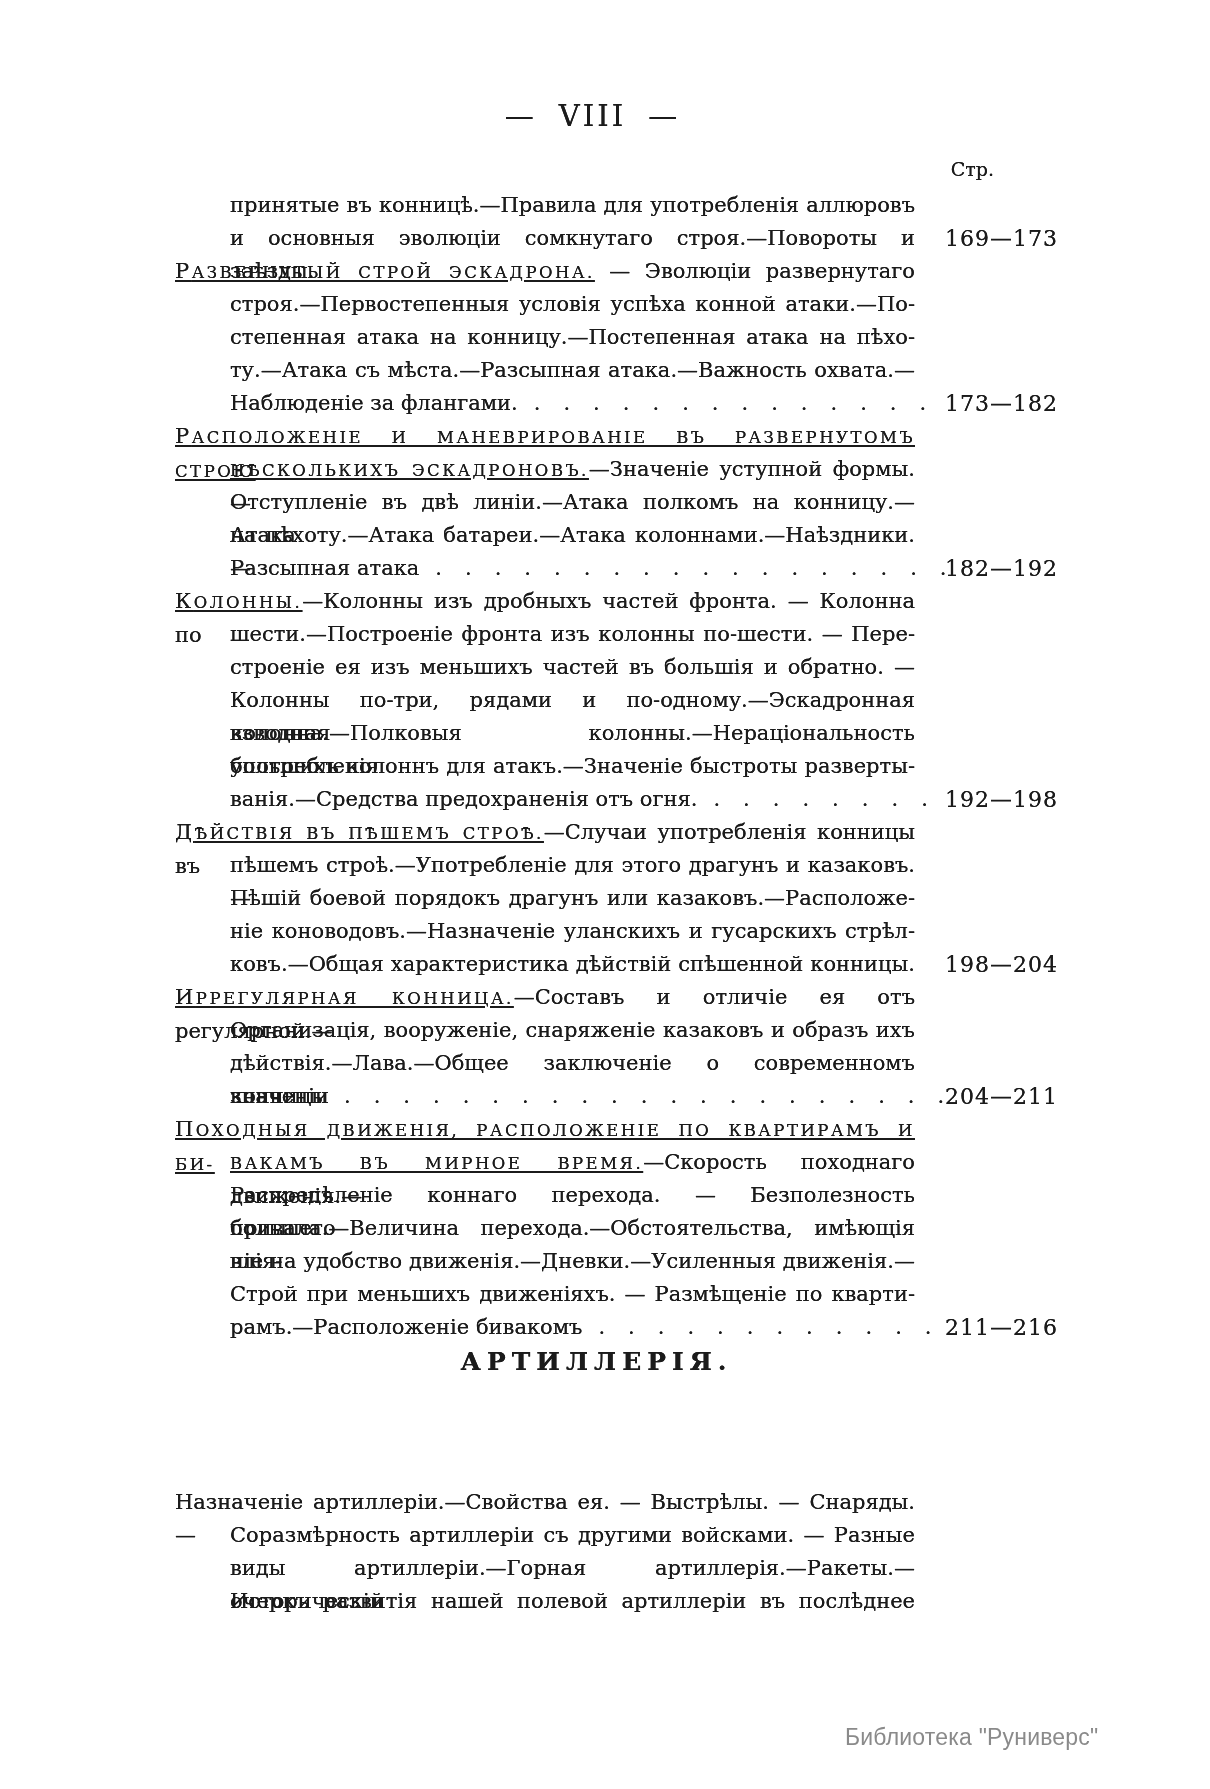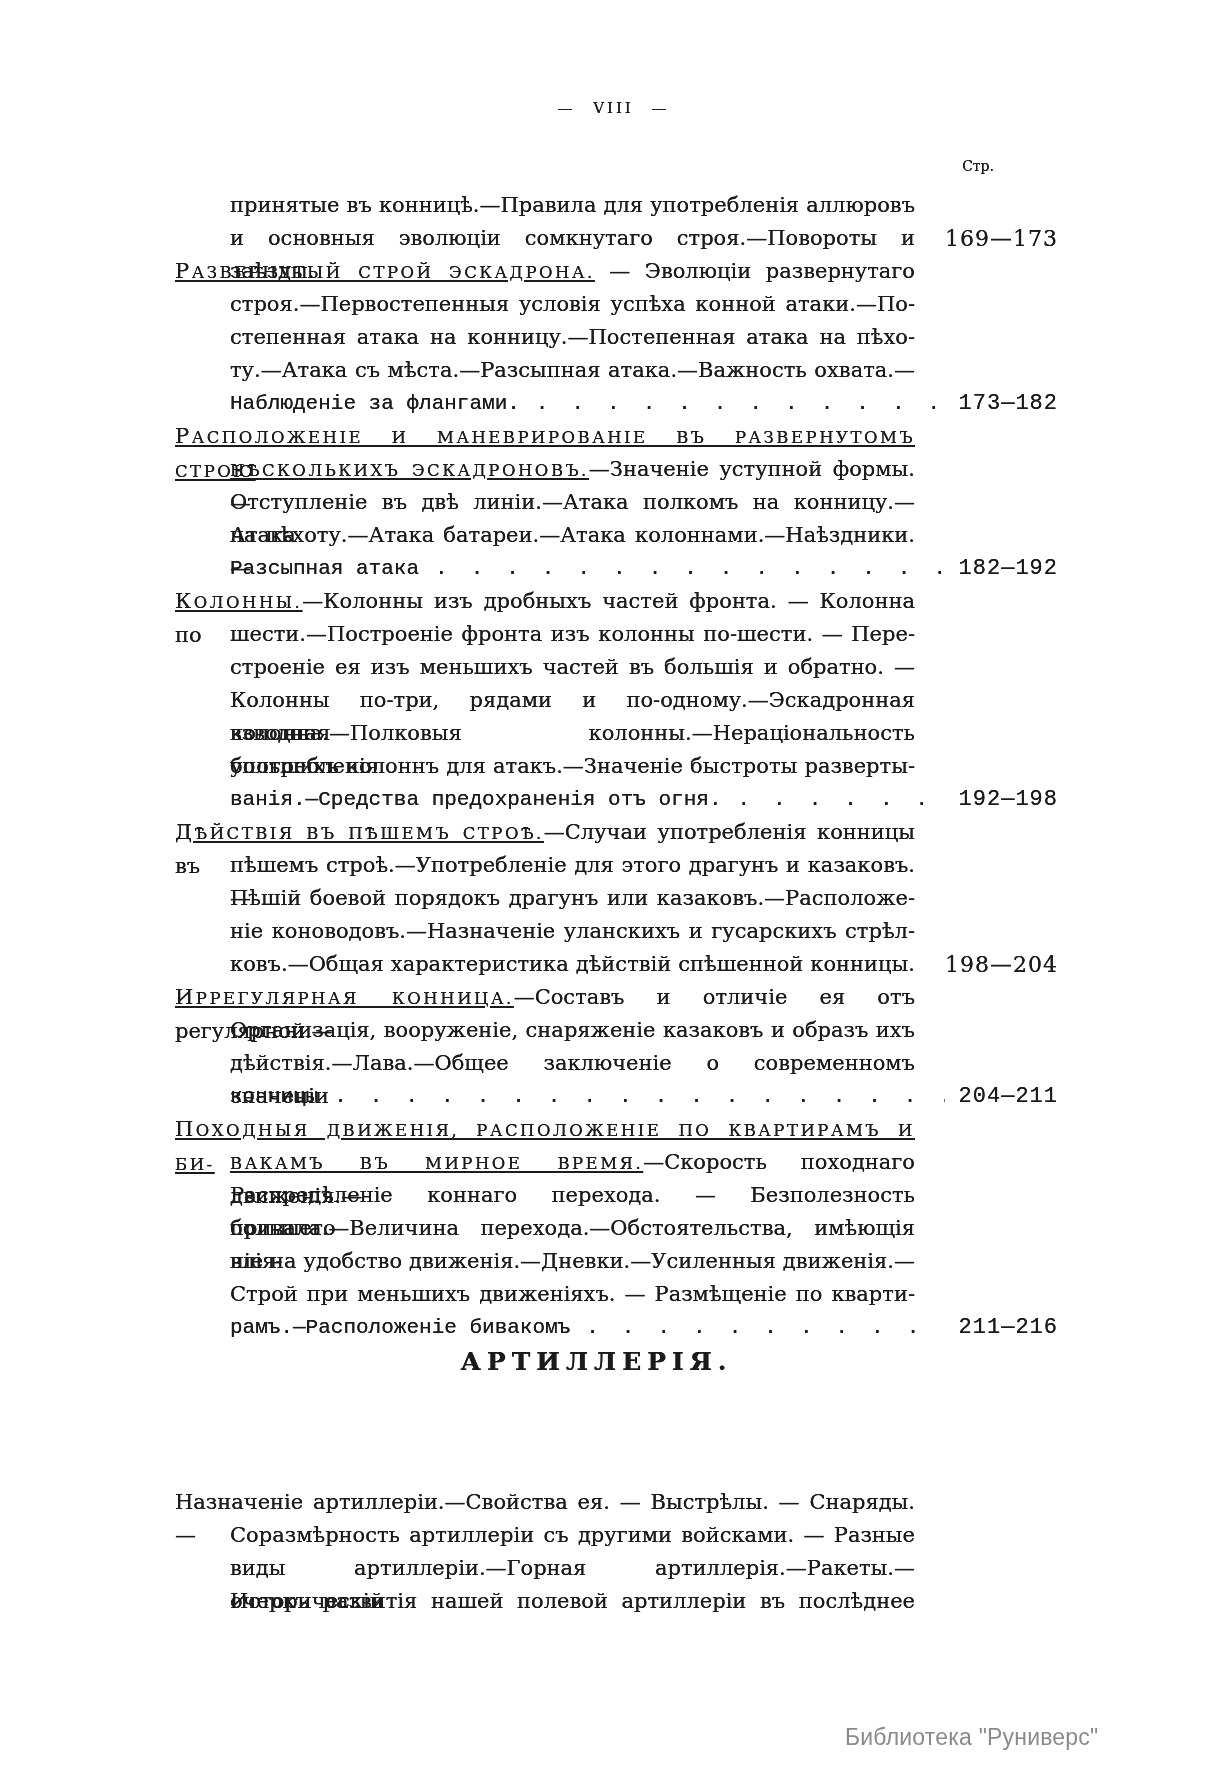--- a/index.html
+++ b/index.html
@@ -5,39 +5,39 @@
   html,body{margin:0;padding:0;}
   body{
     width:1210px;height:1789px;background:#ffffff;
     font-family:"DejaVu Serif", serif;color:#1b1b1b;
     -webkit-font-smoothing:antialiased;
   }
   .page{position:relative;width:1210px;height:1789px;overflow:hidden;background:#ffffff;}
   .ink{text-shadow:0 0 .45px currentColor;}
 
   .pg-header{
-    position:absolute;top:99px;left:172px;width:883px;
-    text-align:center;font-size:15px;letter-spacing:3px;word-spacing:10px;
+    position:absolute;top:99px;left:151px;width:883px;
+    text-align:center;font-size:29px;letter-spacing:3px;word-spacing:10px;
   }
   .str-label{
     position:absolute;top:158px;left:155px;width:883px;box-sizing:border-box;
-    text-align:right;padding-right:44px;font-size:14px;
+    text-align:right;padding-right:44px;font-size:19px;
   }
   .block{position:absolute;left:155px;width:883px;}
   .toc-block{top:189px;}
   .art-block{top:1486px;}
 
   .entry{display:block;margin-left:20px;}
   .line{position:relative;width:883px;height:33px;line-height:33px;font-size:21px;}
   .ltext{
     display:block;box-sizing:border-box;width:740px;height:33px;
     text-align:justify;text-align-last:justify;overflow:visible;white-space:normal;
   }
   .line.cont .ltext{padding-left:55px;}
-  .line.dotline{display:flex;align-items:flex-start;font-family:Liberation Mono, monospace;}
+  .line.dotline{display:flex;align-items:flex-start;}
   .line.dotline .ltext{
     display:inline-block;width:auto;flex:0 0 auto;
     text-align:left;text-align-last:auto;
   }
   .line.dotline.cont .ltext{padding-left:55px;}
   .dots{
     flex:1 1 auto;overflow:hidden;white-space:nowrap;
     letter-spacing:23px;padding-left:16px;font-size:21px;
   }
   .pages{font-size:22px;letter-spacing:1px;}

